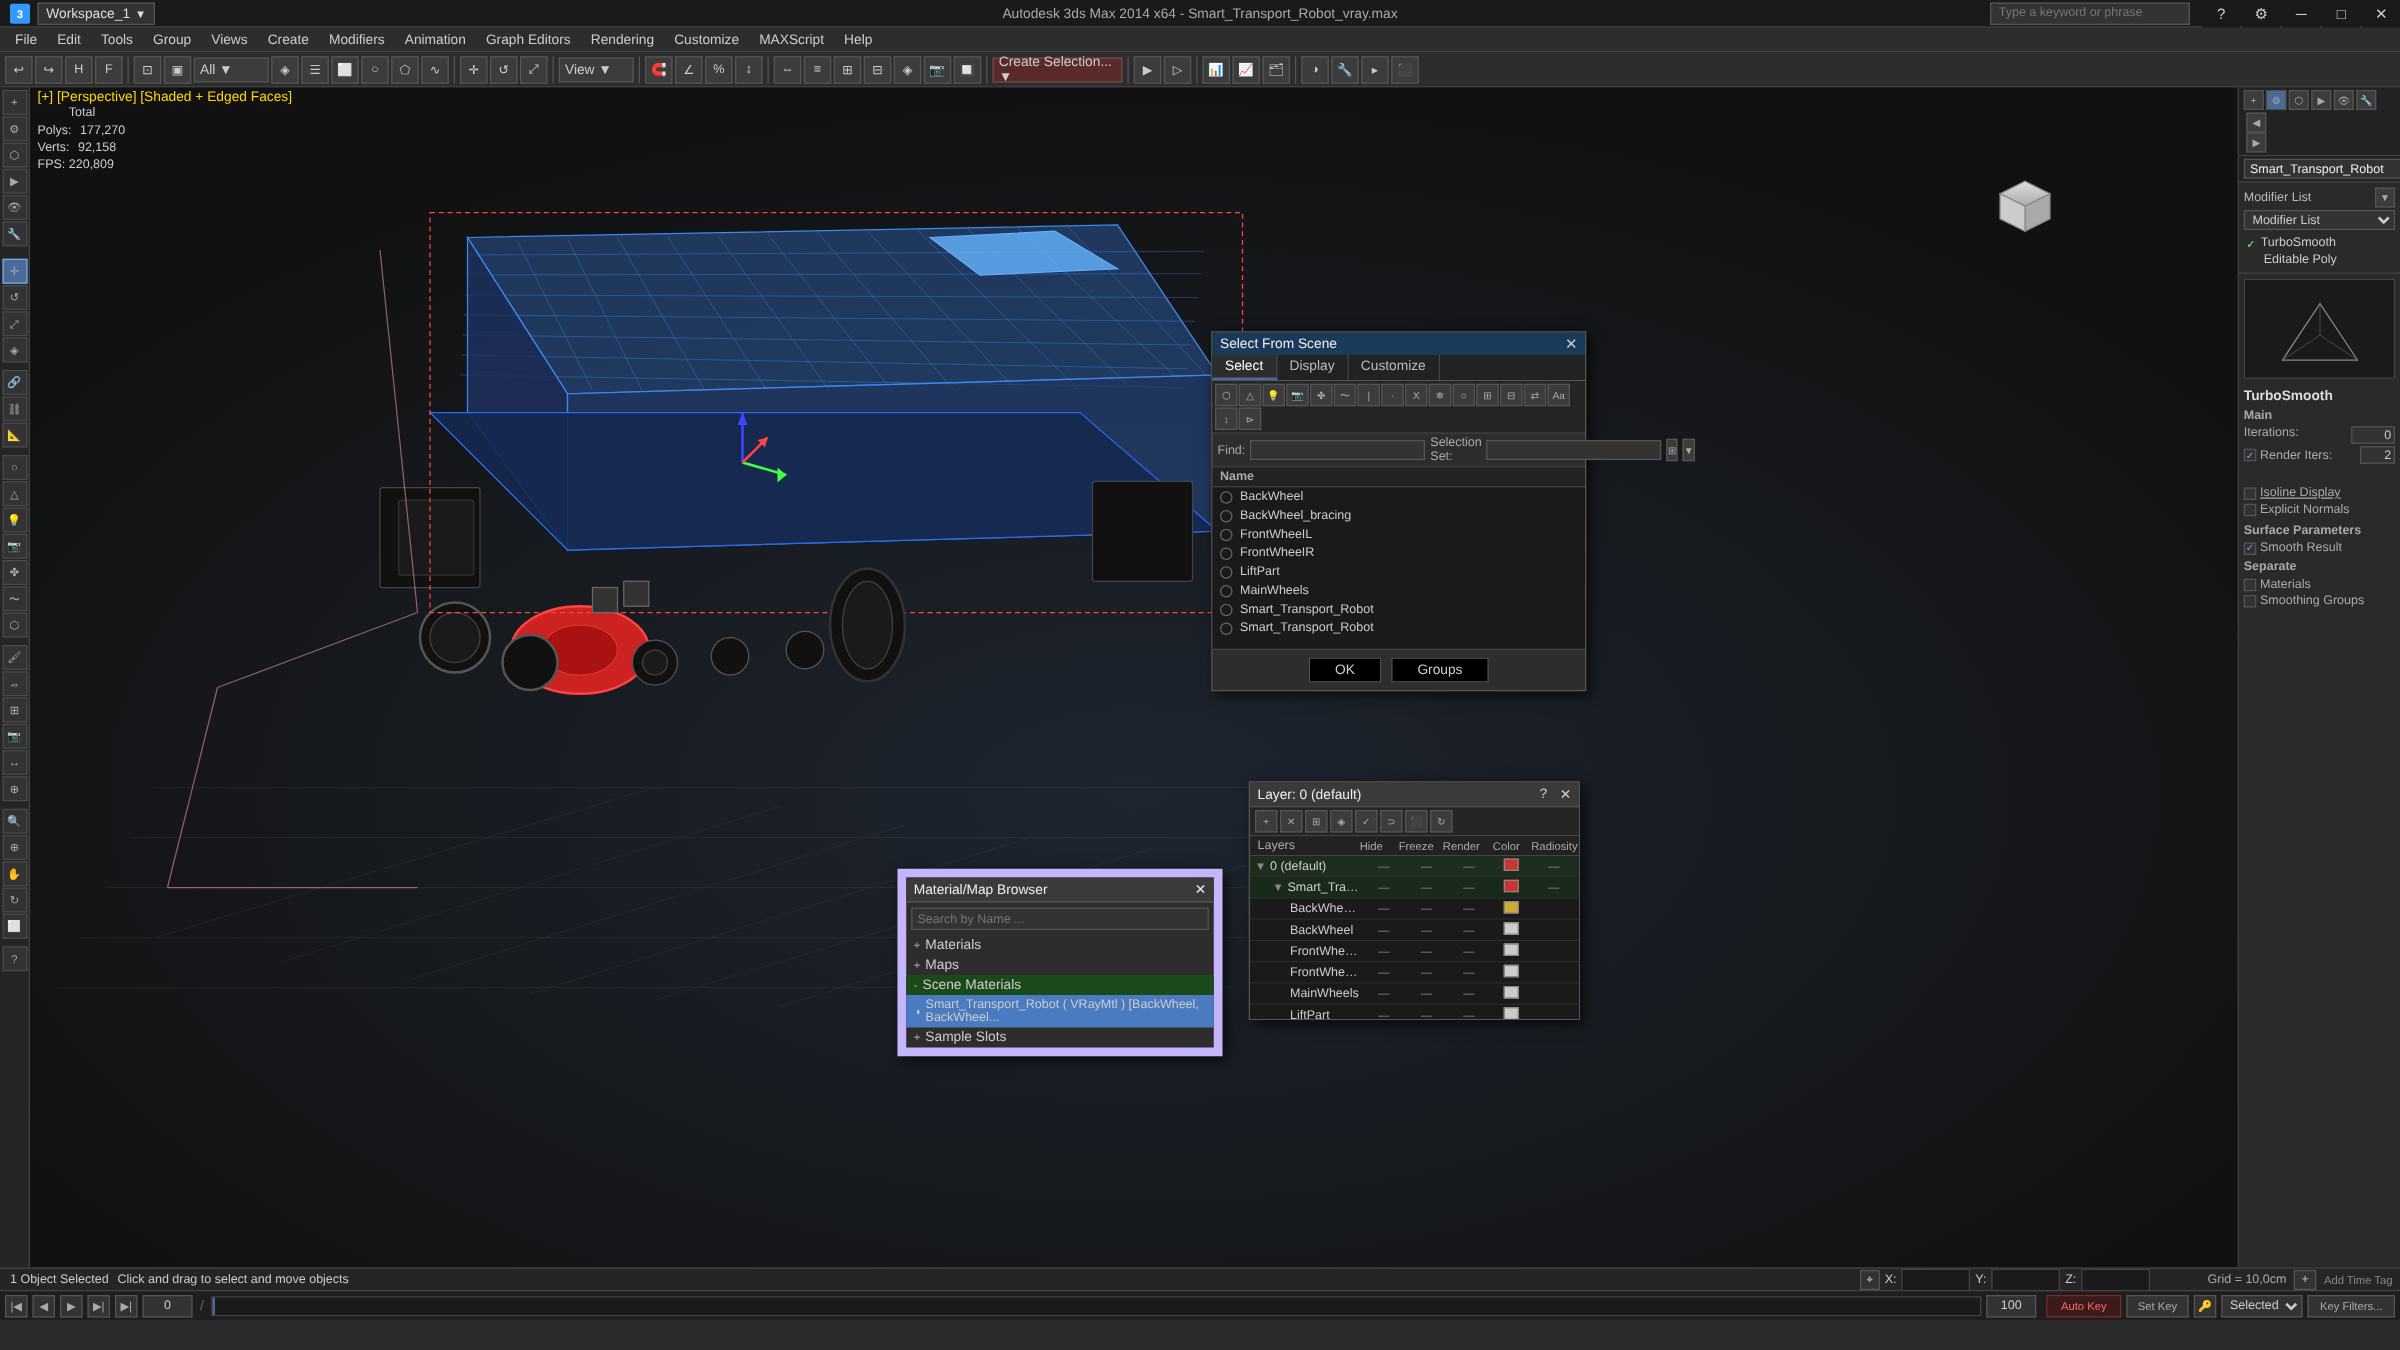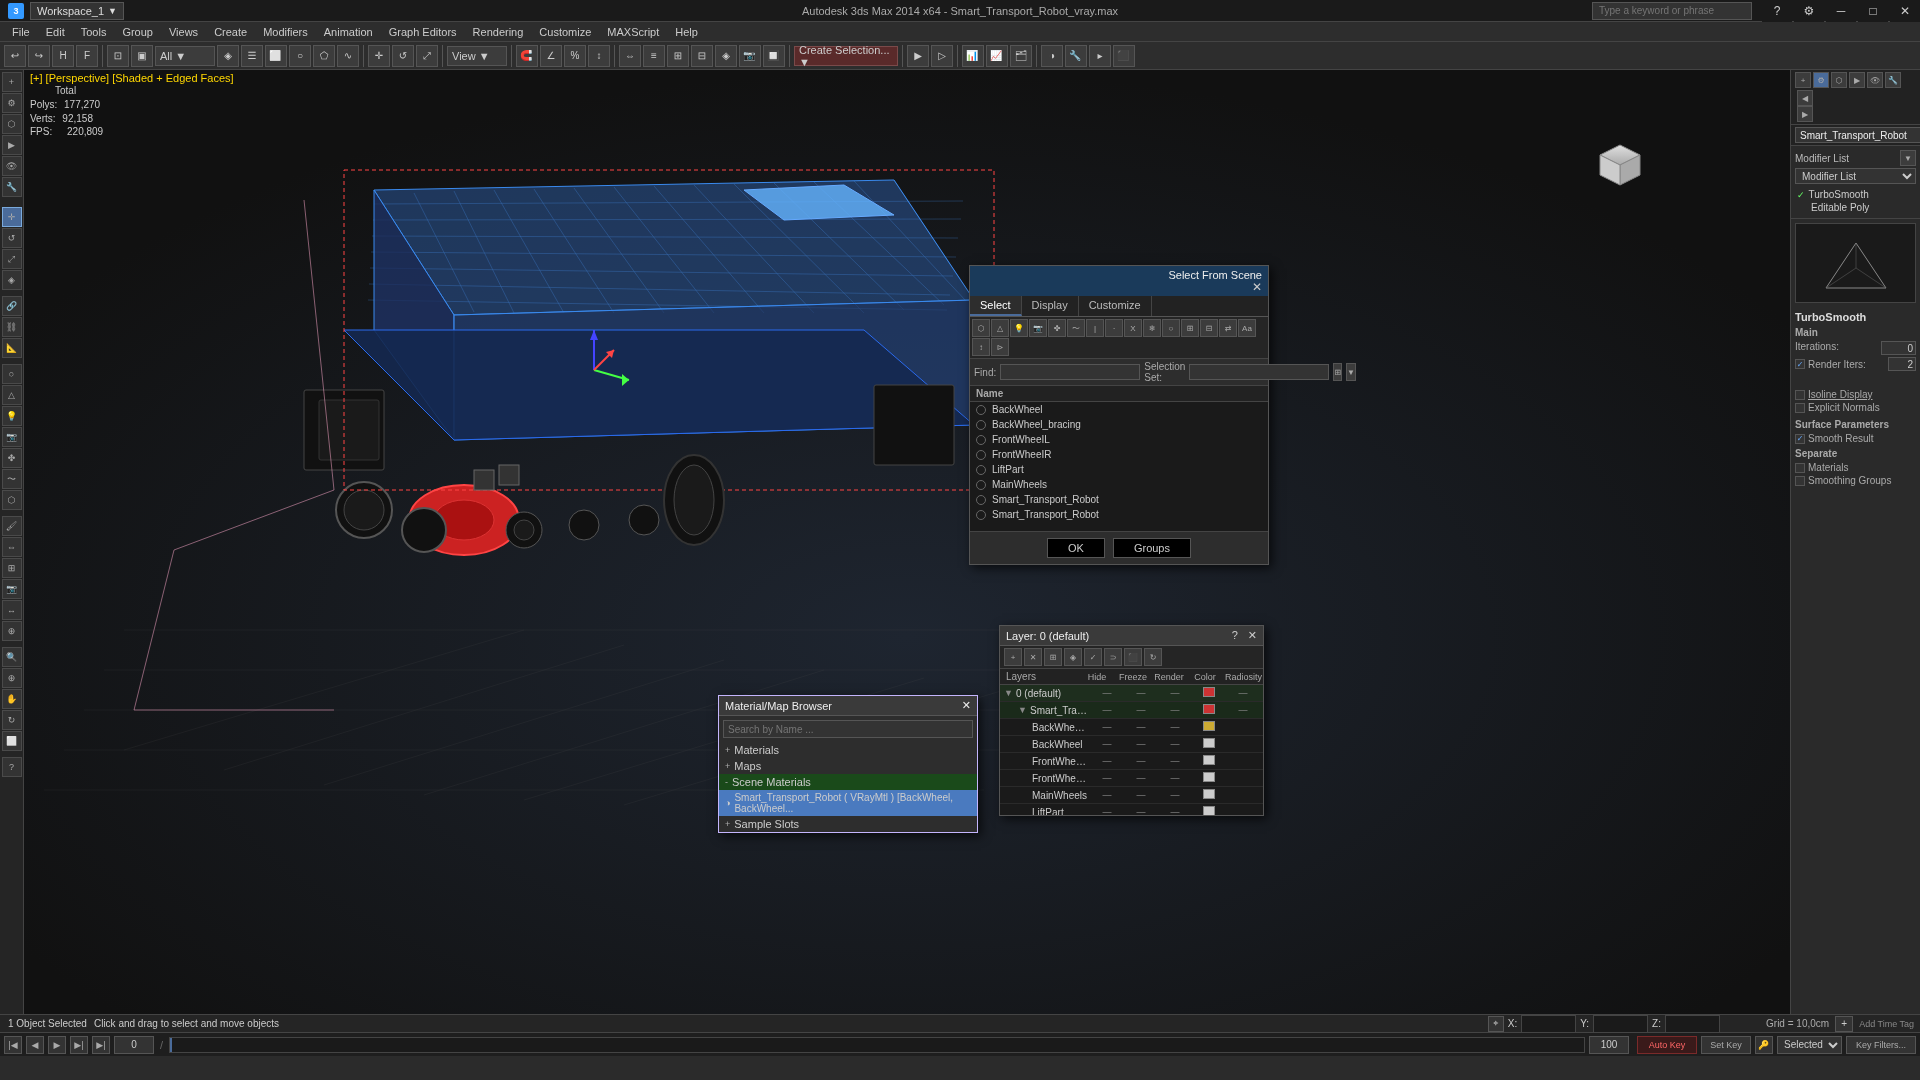--- a/index.html
+++ b/index.html
@@ -422,28 +422,27 @@
     
     .dialog {
       position: absolute;
       background: #2d2d2d;
       border: 1px solid #555;
       box-shadow: 3px 3px 10px rgba(0,0,0,0.7);
       z-index: 100;
     }
     .dialog-titlebar {
       display: flex;
-      align-items: flex-end;
+      align-items: flex-start;
       justify-content: space-between;
       background: #1a3a5a;
       padding: 3px 6px;
       font-size: 11px;
       color: #eee;
       cursor: move;
-      flex-direction: column;
     }
     .dialog-titlebar .close-x {
       color: #ccc;
       cursor: pointer;
       font-size: 12px;
       line-height: 1;
     }
 
     
     #select-from-scene {
@@ -556,21 +555,21 @@
       cursor: pointer;
     }
 
     
     #mat-browser {
       position: absolute;
       top: 625px;
       left: 694px;
       width: 260px;
       background: #2d2d2d;
-      border: 1px solid #c4b5fd;
+      border: 7px solid #c4b5fd;
       box-shadow: 3px 3px 10px rgba(0,0,0,0.7);
       z-index: 100;
     }
     .mat-titlebar {
       display: flex;
       align-items: center;
       justify-content: space-between;
       background: #3a3a3a;
       padding: 3px 6px;
       font-size: 11px;
@@ -938,21 +937,21 @@
         <span>Polys:</span>
         <span style="margin-left:4px;">177,270</span>
       </div>
       <div>
         <span>Verts:</span>
         <span style="margin-left:4px;">92,158</span>
       </div>
     </div>
     <div id="viewport-fps">
       <span>FPS:</span>
-      <span style="margin-left:12px;">220,809</span>
+      <span style="margin-left:0;">220,809</span>
     </div>
 
     <div id="viewport-cube">
       <svg width="60" height="60">
         <defs>
           <linearGradient id="cube-top" x1="0" y1="0" x2="0" y2="1">
             <stop offset="0%" style="stop-color:#e0e0e0"></stop>
             <stop offset="100%" style="stop-color:#aaa"></stop>
           </linearGradient>
         </defs>

